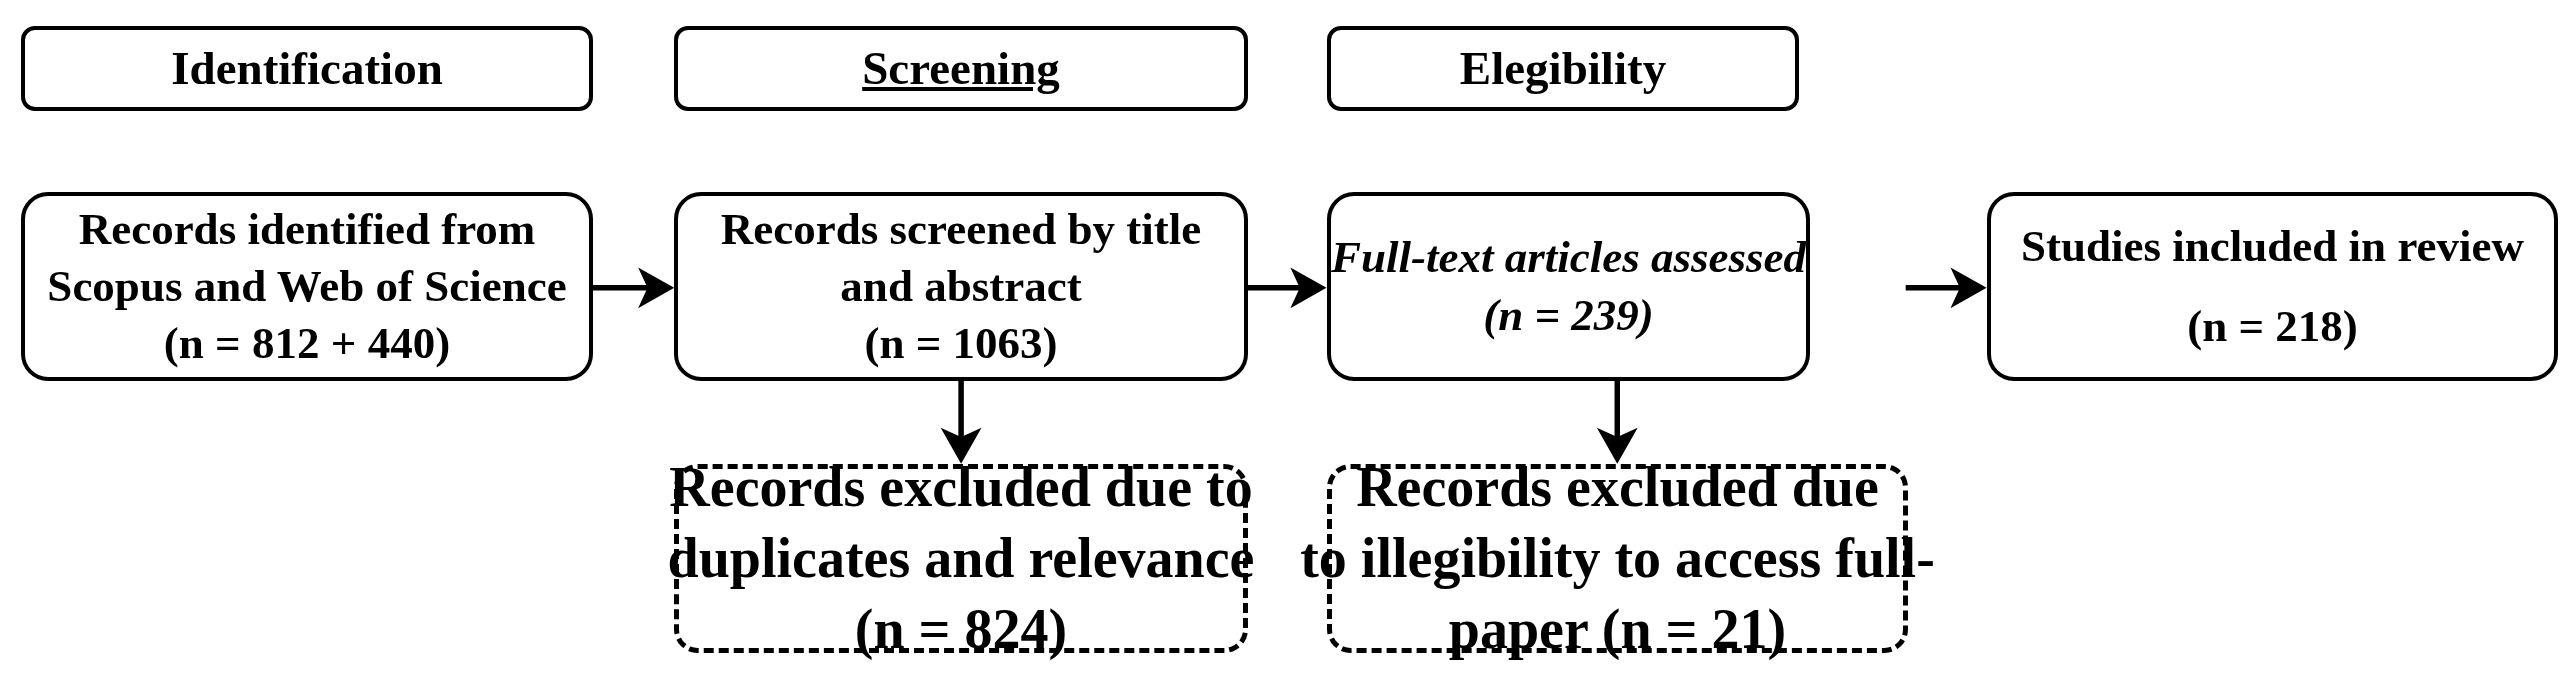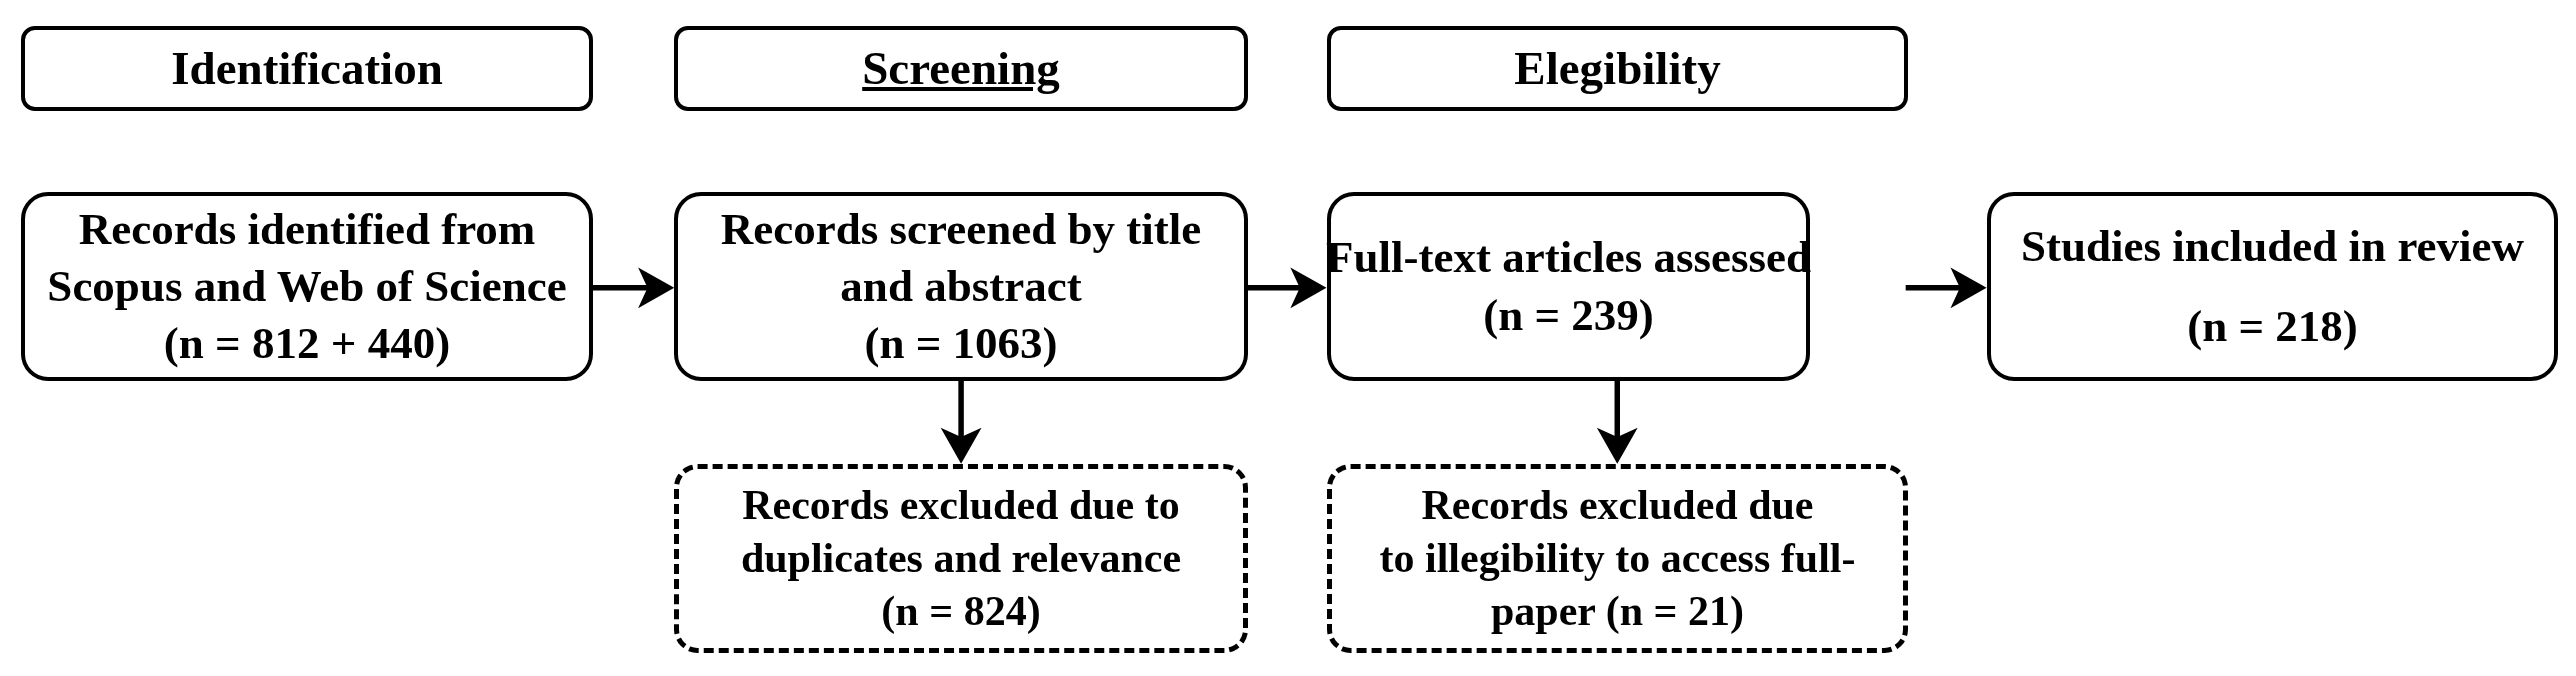--- a/index.html
+++ b/index.html
@@ -28,21 +28,21 @@
     font-size:47px;line-height:1.1;
   }
   .solid{
     top:192px;height:189px;
     border:4.7px solid #000000;border-radius:27px;
     font-size:45px;line-height:1.27;
   }
   .dashed{
     top:464px;height:189px;
     border:5.5px dashed #000000;border-radius:23.6px;
-    font-size:42px;line-height:1.27;
+    font-size:56px;line-height:1.27;
   }
 </style>
 </head>
 <body>
 
 <div class="canvas">
 
   <svg class="arrows" viewBox="0 0 3278 861" xmlns="http://www.w3.org/2000/svg" aria-hidden="true">
 
     <g>
@@ -70,35 +70,35 @@
       <polygon points="2058,590 2032,544 2058,556 2084,544" fill="#000000"></polygon>
     </g>
   </svg>
 
   <div class="box header" style="left:21px;width:572px;">
     <span>Identification</span>
   </div>
   <div class="box header" style="left:674px;width:574px;text-decoration:underline;">
     <span>Screening</span>
   </div>
-  <div class="box header" style="left:1327px;width:581px;">
+  <div class="box header" style="left:1327px;width:472px;">
     <span>Elegibility</span>
   </div>
 
   <div class="box solid" style="left:21px;width:572px;">
     <span>Records identified from</span>
     <span>Scopus and Web of Science</span>
     <span>(n = 812 + 440)</span>
   </div>
   <div class="box solid" style="left:674px;width:574px;">
     <span>Records screened by title</span>
     <span>and abstract</span>
     <span>(n = 1063)</span>
   </div>
-  <div class="box solid" style="left:1327px;width:483px;">
+  <div class="box solid" style="left:1327px;width:483px;font-style:italic;">
     <span>Full-text articles assessed</span>
     <span>(n = 239)</span>
   </div>
   <div class="box solid" style="left:1987px;width:571px;gap:22px;">
     <span>Studies included in review</span>
     <span>(n = 218)</span>
   </div>
 
   <div class="box dashed" style="left:674px;width:574px;">
     <span>Records excluded due to</span>

